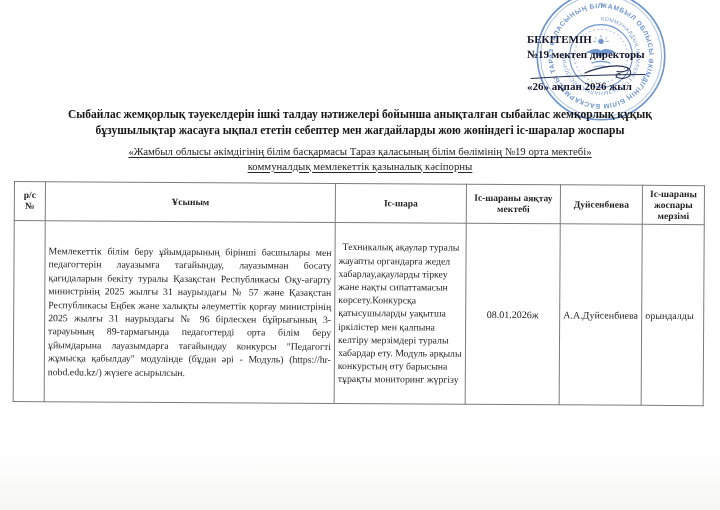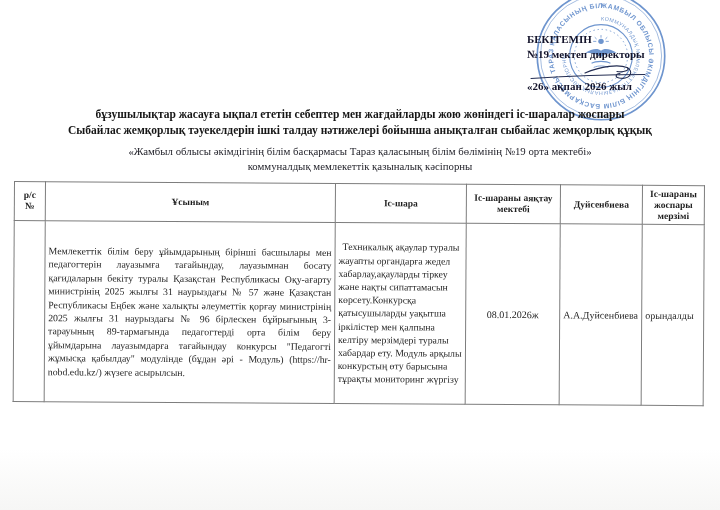--- a/index.html
+++ b/index.html
@@ -65,20 +65,21 @@
     left: 0;
     top: 144px;
     width: 720px;
     text-align: center;
     font-size: 10.8px;
     font-weight: normal;
     line-height: 14.5px;
     color: #26262e;
   }
   .subtitle-block div {
+    text-decoration: underline;
     text-underline-offset: 2px;
   }
 
   
   .table-wrap {
     position: absolute;
     left: 14px;
     top: 181px;
     width: 690px;
     transform: rotate(0.35deg);
@@ -181,22 +182,22 @@
       <g stroke="#232d52" fill="none" stroke-linecap="round">
         <path d="M 4,17.5 C 40,15 82,13.5 118,13.5" stroke-width="1"></path>
         <path d="M 58,12 C 74,5 92,3 100,6.5 C 104,8.5 97,12 90,10.5" stroke-width="1.2"></path>
         <path d="M 100,6.5 C 107,10 104,19 92,17 C 88,16.3 88,13 93,12.5" stroke-width="1.1"></path>
       </g>
     </svg>
     <div>«26» ақпан 2026 жыл</div>
   </div>
 
   <div class="title-block">
+    <div>Сыбайлас жемқорлық тәуекелдерін ішкі талдау нәтижелері бойынша анықталған сыбайлас жемқорлық құқық</div>
     <div>бұзушылықтар жасауға ықпал ететін себептер мен жағдайларды жою жөніндегі іс-шаралар жоспары</div>
-    <div>Сыбайлас жемқорлық тәуекелдерін ішкі талдау нәтижелері бойынша анықталған сыбайлас жемқорлық құқық</div>
   </div>
 
   <div class="subtitle-block">
     <div>«Жамбыл облысы әкімдігінің білім басқармасы Тараз қаласының білім бөлімінің №19 орта мектебі»</div>
     <div>коммуналдық мемлекеттік қазыналық кәсіпорны</div>
   </div>
 
   <div class="table-wrap">
     <table class="plan">
       <colgroup>

